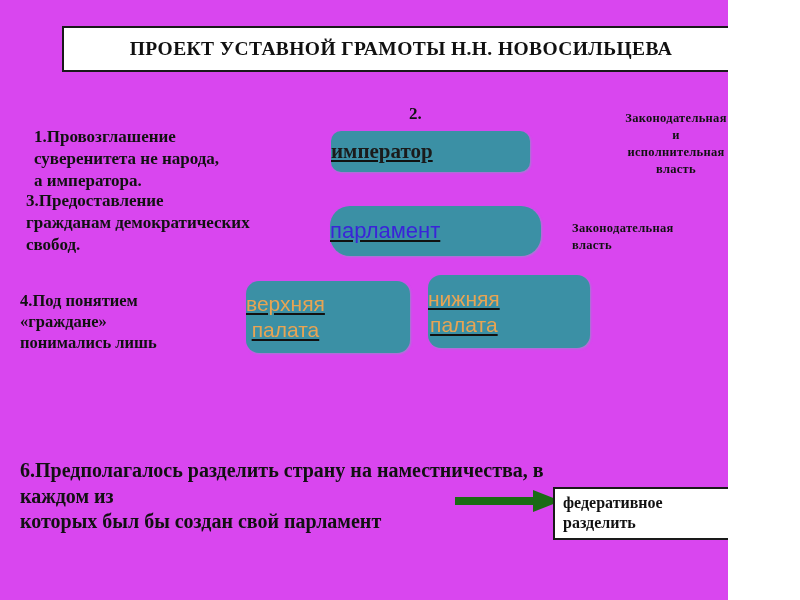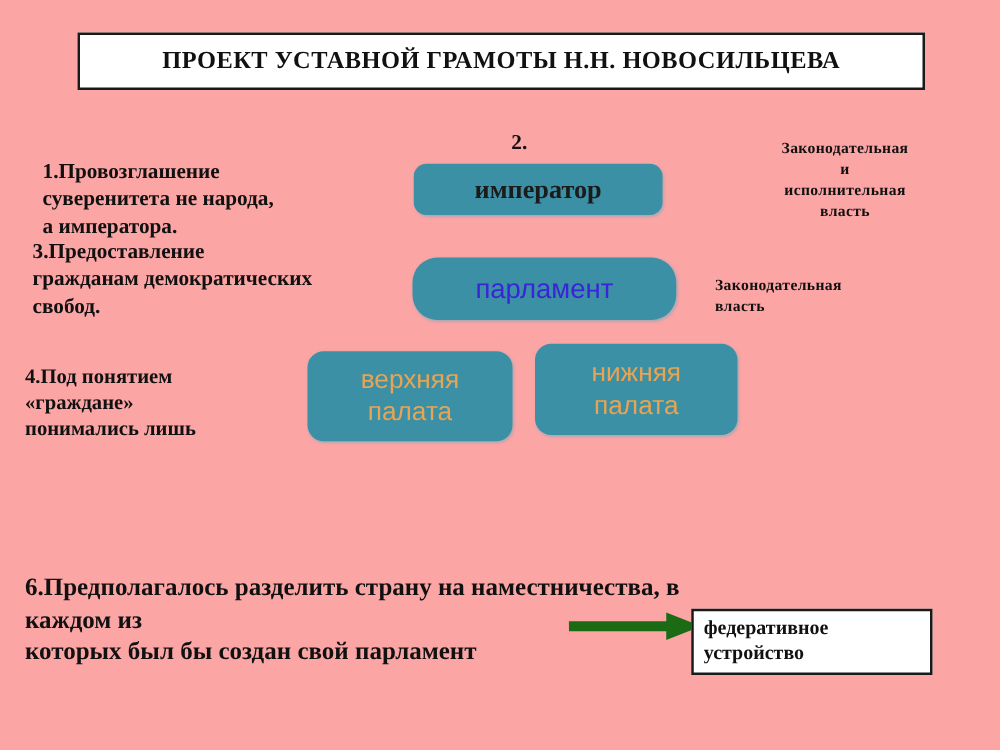--- a/index.html
+++ b/index.html
@@ -3,23 +3,23 @@
 <meta charset="utf-8">
 <title>Проект уставной грамоты Н.Н. Новосильцева</title>
 <style>
   html, body {
     margin: 0;
     padding: 0;
     background: #ffffff;
   }
   #slide {
     position: relative;
-    width: 800px;
+    width: 728px;
     height: 600px;
-    background: #fca5a5;
+    background: #d946ef;
     overflow: hidden;
     font-family: "Liberation Serif", "DejaVu Serif", serif;
     color: #111111;
   }
 
   
   .title-box {
     position: absolute;
     left: 62px;
     top: 26px;
@@ -71,23 +71,23 @@
   }
 
   
   .teal-box {
     position: absolute;
     background: #3b90a5;
     border-radius: 12px;
     box-sizing: border-box;
     display: flex;
     align-items: center;
-    justify-content: center;
     text-align: center;
     box-shadow: 1px 1px 2px rgba(120,170,185,0.55);
+    text-decoration: underline;
   }
   #box-emperor {
     left: 331px; top: 131px; width: 199px; height: 41px;
     border-radius: 10px;
   }
   #box-emperor .box-label {
     font-family: "Liberation Serif", "DejaVu Serif", serif;
     font-weight: bold;
     font-size: 21px;
     color: #1b1b1b;
@@ -217,16 +217,16 @@
   <div class="side-note" id="note-legis">Законодательная
 власть</div>
 
   <svg id="green-arrow" viewBox="0 0 108 26">
     <rect x="0" y="9" width="82" height="8" fill="#1a6b14"></rect>
     <polygon points="78,2 78,24 106,13" fill="#1a6b14"></polygon>
   </svg>
 
   <div id="box-federative">
     <div class="fed-label">федеративное
-устройство</div>
+разделить</div>
   </div>
 
 </div>
 
 </body></html>

